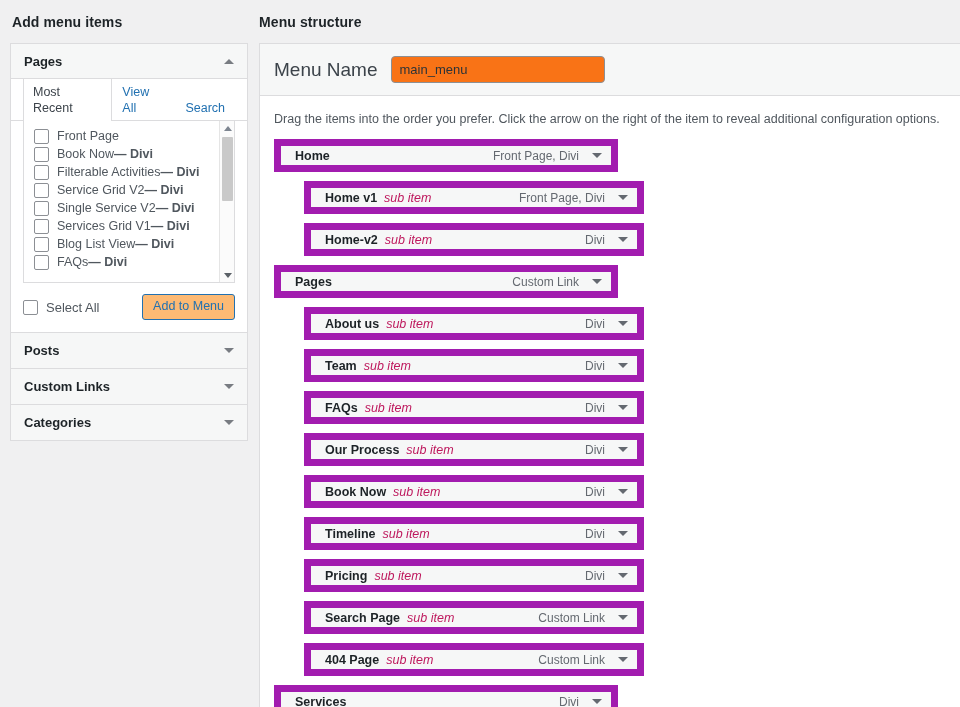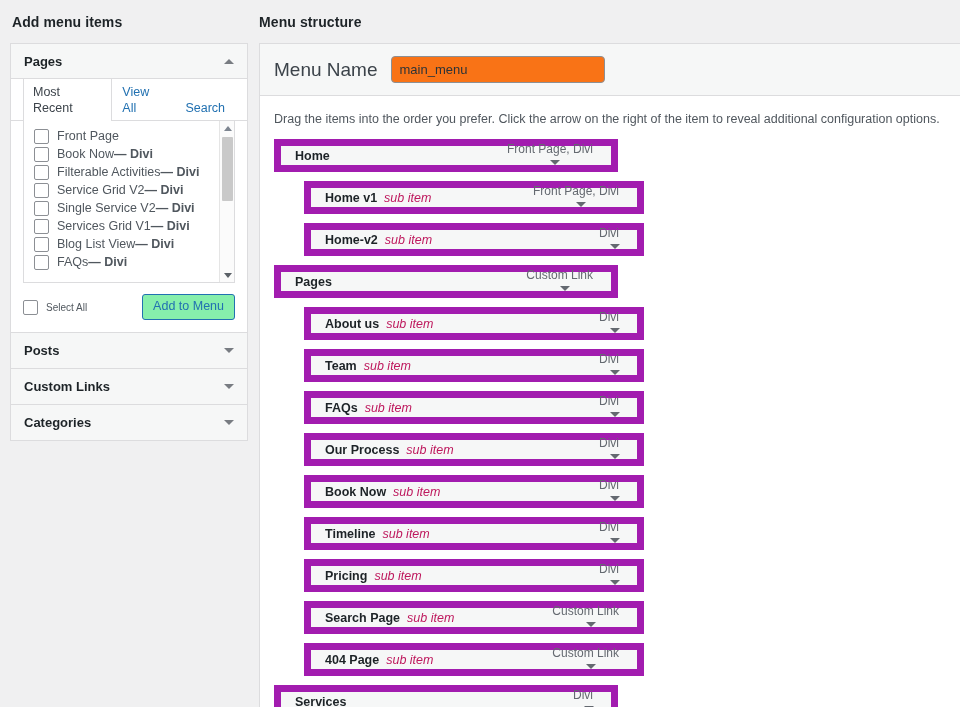--- a/index.html
+++ b/index.html
@@ -167,28 +167,28 @@
 
   .select-row {
     display: flex;
     align-items: center;
     justify-content: space-between;
     padding: 11px 12px 12px 12px;
   }
   .select-all {
     display: flex;
     align-items: center;
-    font-size: 10px;
+    font-size: 13px;
     color: #50575e;
   }
   .btn-secondary {
     font-family: "Liberation Sans", sans-serif;
     font-size: 12.5px;
     color: #2271b1;
-    background: #86efac;
+    background: #fdba74;
     border: 1px solid #2271b1;
     border-radius: 3px;
     padding: 4px 10px 5px 10px;
     cursor: pointer;
     line-height: 15px;
   }
 
   
   .right-col {
     position: absolute;
@@ -256,21 +256,21 @@
     font-weight: bold;
     color: #1d2327;
   }
   .mrow-sub {
     font-size: 12.5px;
     font-style: italic;
     color: #be185d;
     margin-left: 7px;
     text-align: center;
   }
-  .mrow-right { display: flex; align-items: center; white-space: nowrap; flex-direction: column; }
+  .mrow-right { display: flex; align-items: center; white-space: nowrap; }
   .mrow-type {
     font-size: 12px;
     color: #646970;
     margin-right: 11px;
   }
   .mrow-toggle {
     width: 14px;
     height: 14px;
     display: flex;
     align-items: center;

